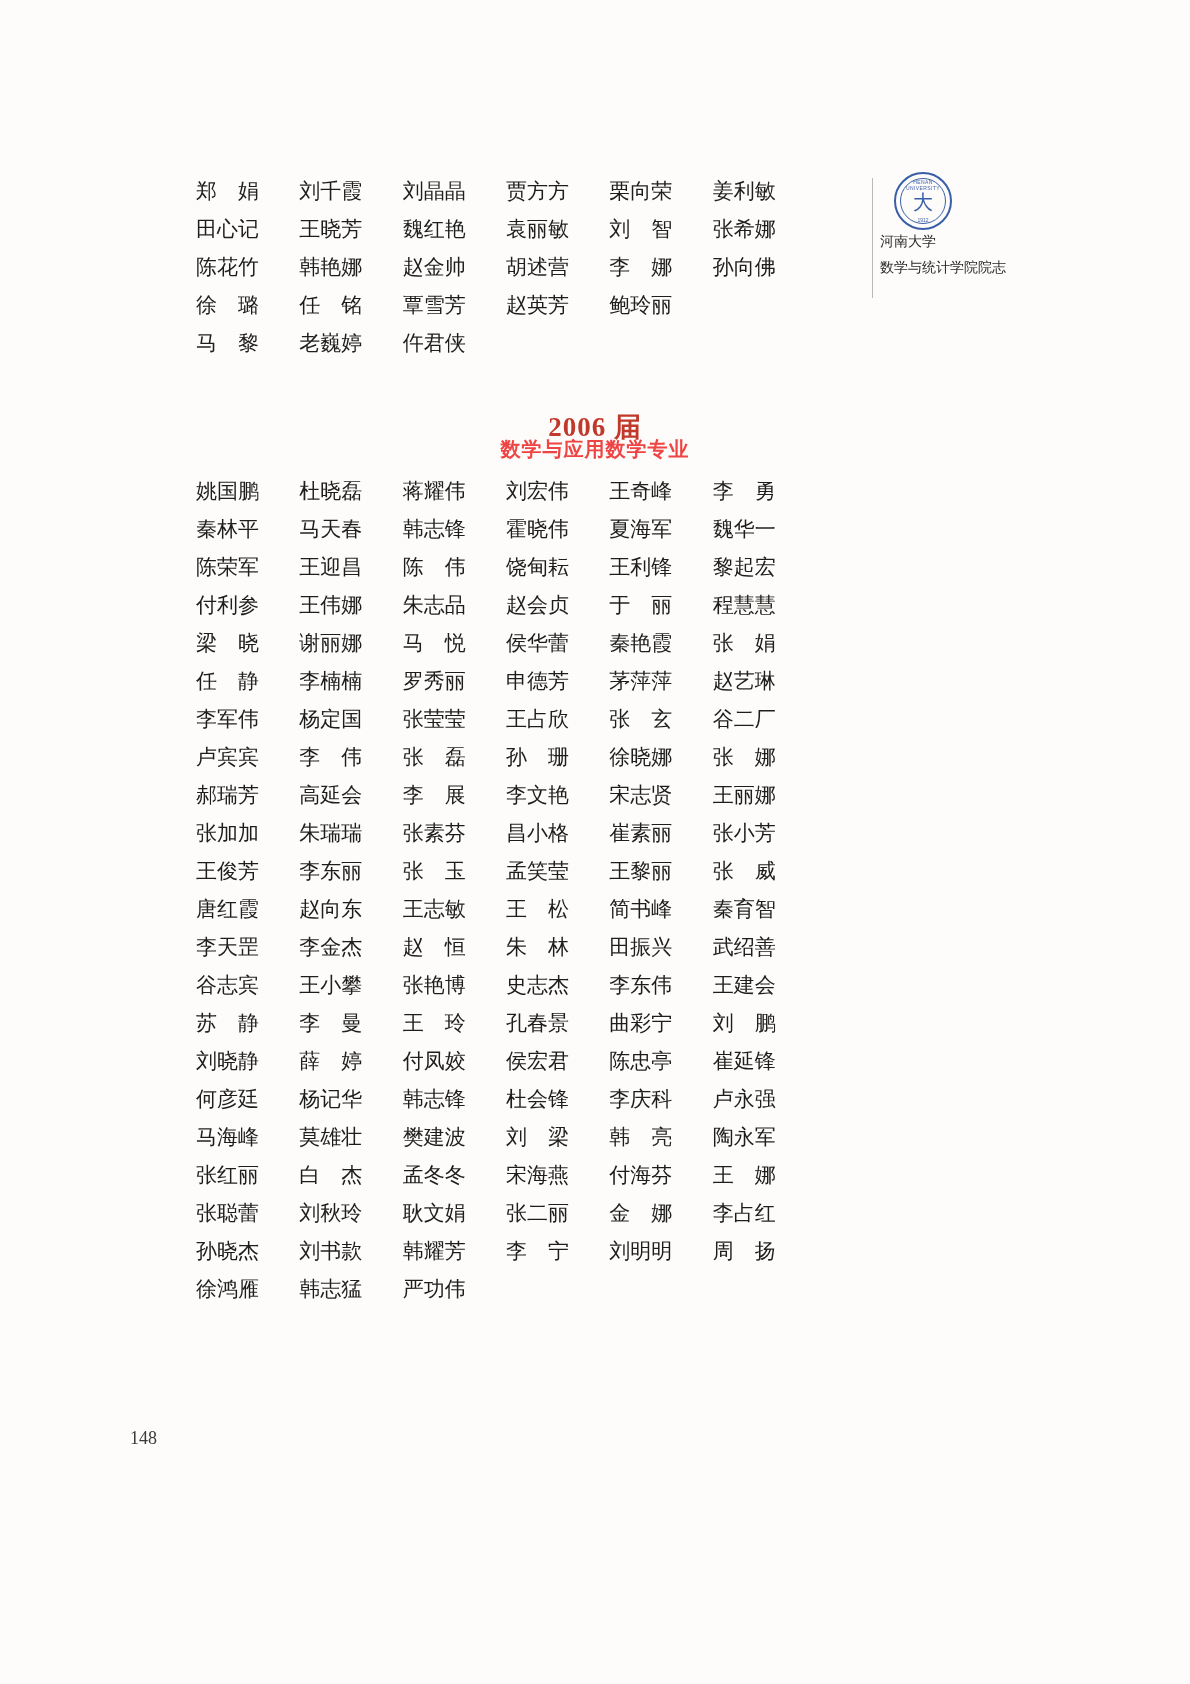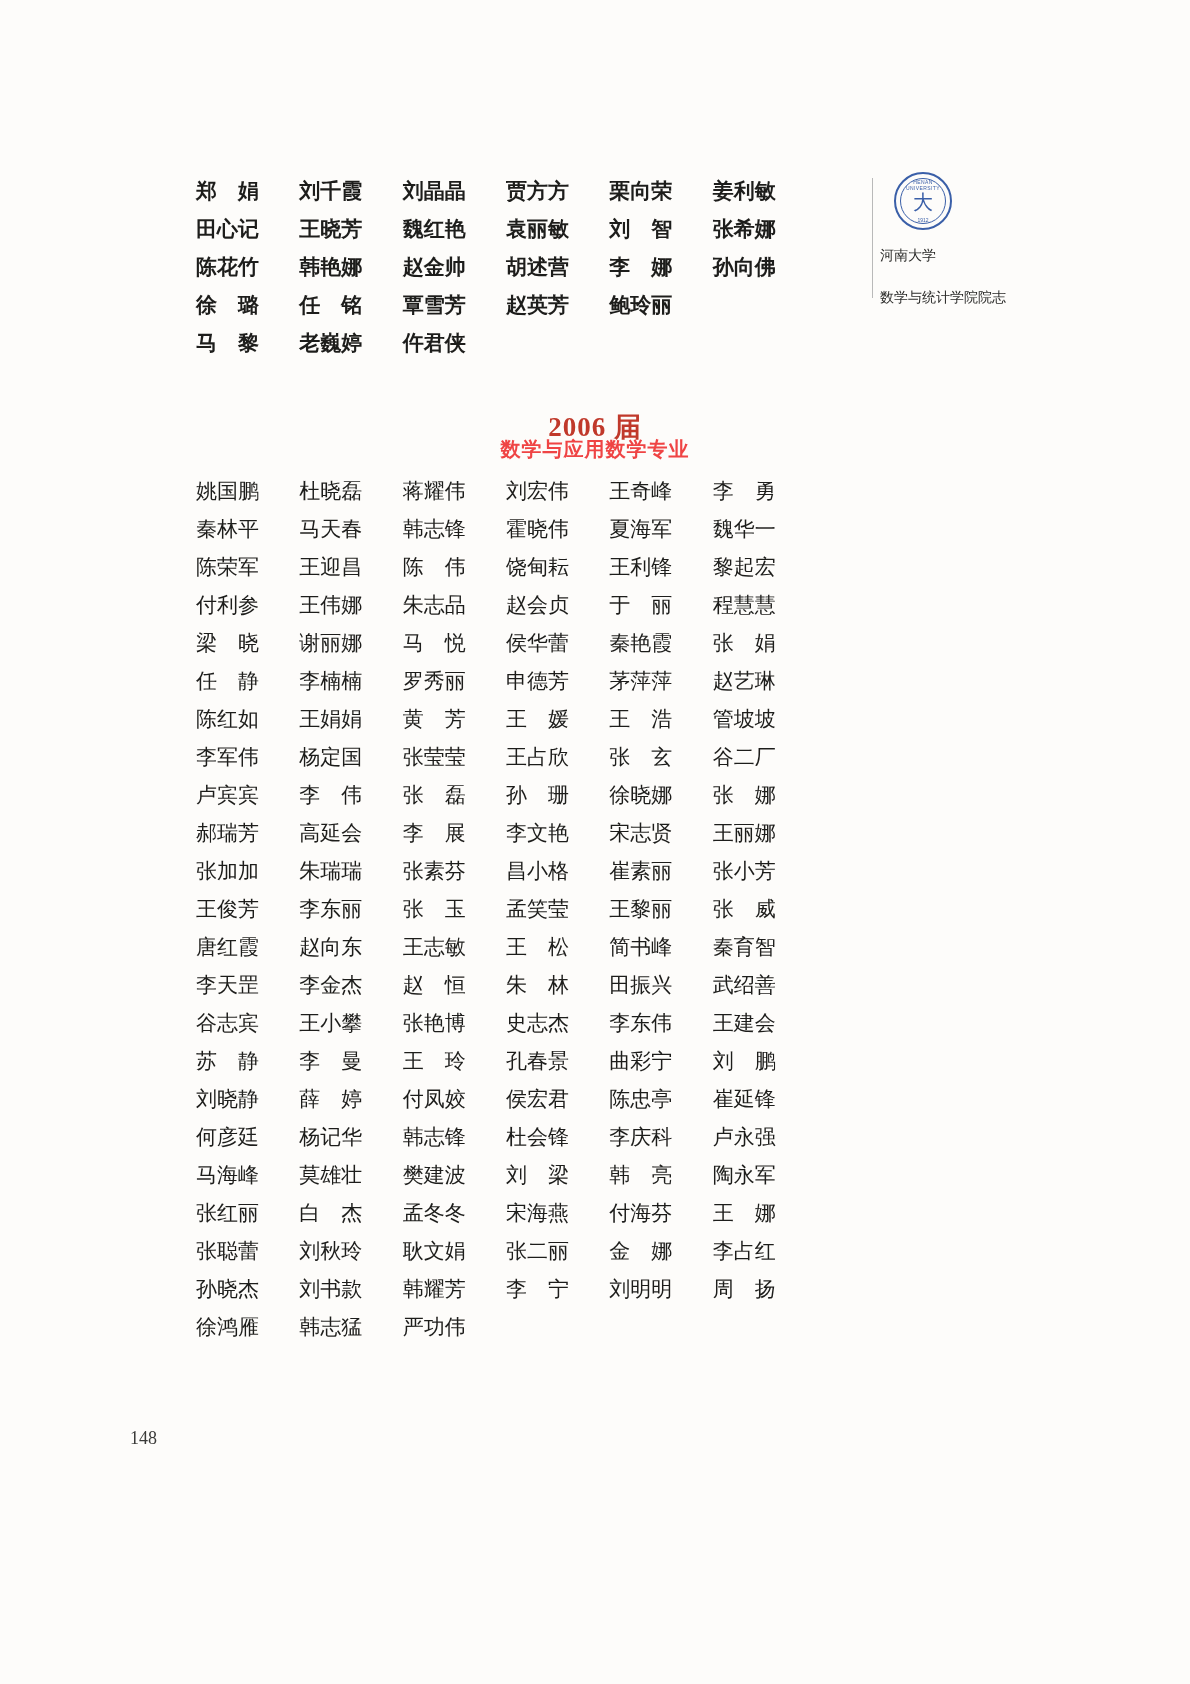--- a/index.html
+++ b/index.html
@@ -82,21 +82,20 @@
   }
   .logo-rule {
     position: absolute;
     left: 0px;
     top: 6px;
     width: 1px;
     height: 120px;
     background: #b9b9b9;
   }
   .logo-text {
-    margin-top: 14px;
     margin-left: 8px;
     font-size: 14px;
     line-height: 24px;
     color: #2a2a28;
     font-family: "Liberation Serif", serif;
   }
 
   
   .name-grid {
     position: absolute;
@@ -111,21 +110,21 @@
   .name-cell {
     width: 104px;
     font-size: 21px;
     line-height: 38px;
     letter-spacing: 0px;
     white-space: nowrap;
     color: #1d1d1b;
   }
 
   
-  #grid-top { top: 172px; font-weight: bold; }
+  #grid-top { top: 172px; }
 
   
   .section-year {
     position: absolute;
     left: 0;
     right: 0;
     top: 385px;
     text-align: center;
     color: #c0392b;
     font-size: 27px;
@@ -166,21 +165,21 @@
 
   <div class="logo-block">
     <div class="logo-rule"></div>
     <div class="logo-seal">
       <div class="ring"></div>
       <div class="seal-top">HENAN UNIVERSITY</div>
       <div class="seal-char">大</div>
       <div class="seal-year">1912</div>
     </div>
     <div class="logo-text">河南大学</div>
-    <div class="logo-text" style="margin-top:18px;">数学与统计学院院志</div>
+    <div class="logo-text" style="margin-top:2px;">数学与统计学院院志</div>
   </div>
 
   <div class="name-grid" id="grid-top">
       <div class="name-row">
         <div class="name-cell">郑　娟</div>
         <div class="name-cell">刘千霞</div>
         <div class="name-cell">刘晶晶</div>
         <div class="name-cell">贾方方</div>
         <div class="name-cell">栗向荣</div>
         <div class="name-cell">姜利敏</div>
@@ -265,28 +264,20 @@
       </div>
       <div class="name-row">
         <div class="name-cell">任　静</div>
         <div class="name-cell">李楠楠</div>
         <div class="name-cell">罗秀丽</div>
         <div class="name-cell">申德芳</div>
         <div class="name-cell">茅萍萍</div>
         <div class="name-cell">赵艺琳</div>
       </div>
       <div class="name-row">
-        <div class="name-cell">陈红如</div>
-        <div class="name-cell">王娟娟</div>
-        <div class="name-cell">黄　芳</div>
-        <div class="name-cell">王　媛</div>
-        <div class="name-cell">王　浩</div>
-        <div class="name-cell">管坡坡</div>
-      </div>
-      <div class="name-row">
         <div class="name-cell">李军伟</div>
         <div class="name-cell">杨定国</div>
         <div class="name-cell">张莹莹</div>
         <div class="name-cell">王占欣</div>
         <div class="name-cell">张　玄</div>
         <div class="name-cell">谷二厂</div>
       </div>
       <div class="name-row">
         <div class="name-cell">卢宾宾</div>
         <div class="name-cell">李　伟</div>

